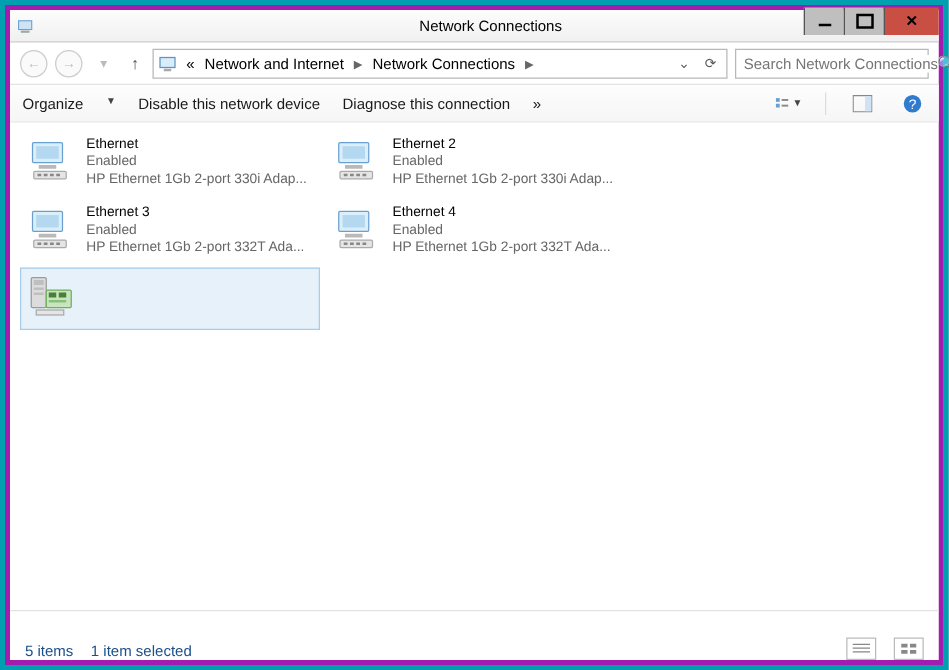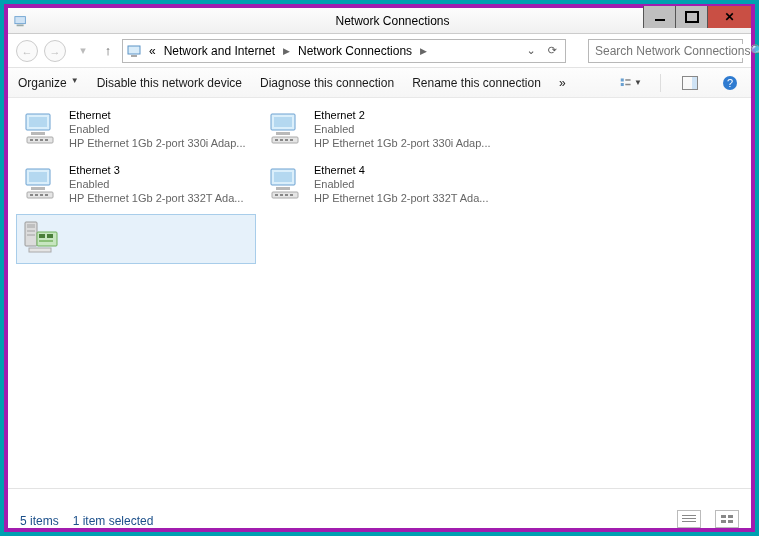--- a/index.html
+++ b/index.html
@@ -19,26 +19,26 @@
   
   .navrow { height: 34px; display:flex; align-items:center; gap:6px; padding:0 8px; border-bottom:1px solid #e3e3e3;}
   .nav-btn { width:22px; height:22px; border:1px solid #ccc; border-radius:50%; display:flex; align-items:center; justify-content:center; color:#bbb; font-size:11px; background:#fafafa;}
   .nav-up { width:16px; text-align:center; color:#555; font-size:13px; }
   .addressbar { flex:1; height:24px; border:1px solid #b8b8b8; display:flex; align-items:center; padding:0 4px; font-size:12px; gap:4px; background:#fff;}
   .addressbar .loc-icon{ width:16px; height:16px; display:flex; align-items:center; justify-content:center;}
   .addressbar .crumb { color:#000; padding:0 2px;}
   .addressbar .sep { color:#666; font-size:9px; padding:0 2px;}
   .addressbar .spacer{flex:1;}
   .addressbar .drop, .addressbar .refresh{ color:#555; font-size:11px; padding:0 4px;}
-  .searchbox{ width:155px; height:24px; border:1px solid #b8b8b8; display:flex; align-items:center; padding:0 6px; font-size:12px; color:#777; background:#fff;margin-left:16px;}
+  .searchbox{ width:155px; height:24px; border:1px solid #b8b8b8; display:flex; align-items:center; padding:0 6px; font-size:12px; color:#777; background:#fff;}
   .searchbox input{ border:none; outline:none; flex:1; font-size:12px; color:#555;}
   .searchbox .mag{ color:#777; font-size:12px;}
   
   .toolbar{ height:30px; display:flex; align-items:center; padding:0 10px; font-size:12px; gap:18px; border-bottom:1px solid #e8e8e8; background: linear-gradient(#fdfdfd,#f6f6f6);}
-  .toolbar .tb-item{ color:#1a1a1a; display:flex; align-items:flex-start; gap:4px;}
+  .toolbar .tb-item{ color:#1a1a1a; display:flex; align-items:flex-start; gap:18px;}
   .toolbar .tb-item .arrow{font-size:8px;color:#444;}
   .toolbar .spacer{flex:1;}
   .toolbar .tb-icon{ width:22px; height:22px; display:flex; align-items:center; justify-content:center; color:#3b6fa0; font-size:13px;}
   .tb-divider{width:1px;height:18px;background:#ddd;}
   
   .content{ flex:1; overflow:auto; padding:6px 8px; display:flex; flex-wrap:wrap; align-content:flex-start; gap:5px; }
   .item{ width:240px; height:50px; display:flex; align-items:flex-start; padding:3px 4px; gap:8px; border:1px solid transparent; }
   .item.selected{ background:#e6f1fa; border:1px solid #a8cdea;}
   .item .icon{ width:40px; height:40px; flex-shrink:0; display:flex; align-items:center; justify-content:center;}
   .item .texts{ display:flex; flex-direction:column; font-size:11px; line-height:14px; overflow:hidden;}
@@ -99,21 +99,20 @@
     </div>
   </div>
 
   <div class="toolbar">
     <div class="tb-item">
       <span>Organize</span>
       <span class="arrow">▼</span>
     </div>
     <div class="tb-item">Disable this network device</div>
     <div class="tb-item">Diagnose this connection</div>
-    <div class="tb-item">Rename this connection</div>
     <div class="tb-item">»</div>
     <div class="spacer"></div>
     <div class="tb-icon">
       <svg width="16" height="14" viewBox="0 0 16 14">
           <rect x="1" y="1" width="4" height="4" fill="#6aa0d0"></rect>
           <rect x="1" y="7" width="4" height="4" fill="#6aa0d0"></rect>
           <rect x="7" y="2" width="7" height="2" fill="#888"></rect>
           <rect x="7" y="8" width="7" height="2" fill="#888"></rect>
         </svg>
       <span style="font-size:8px;color:#444;margin-left:2px;">▼</span>

